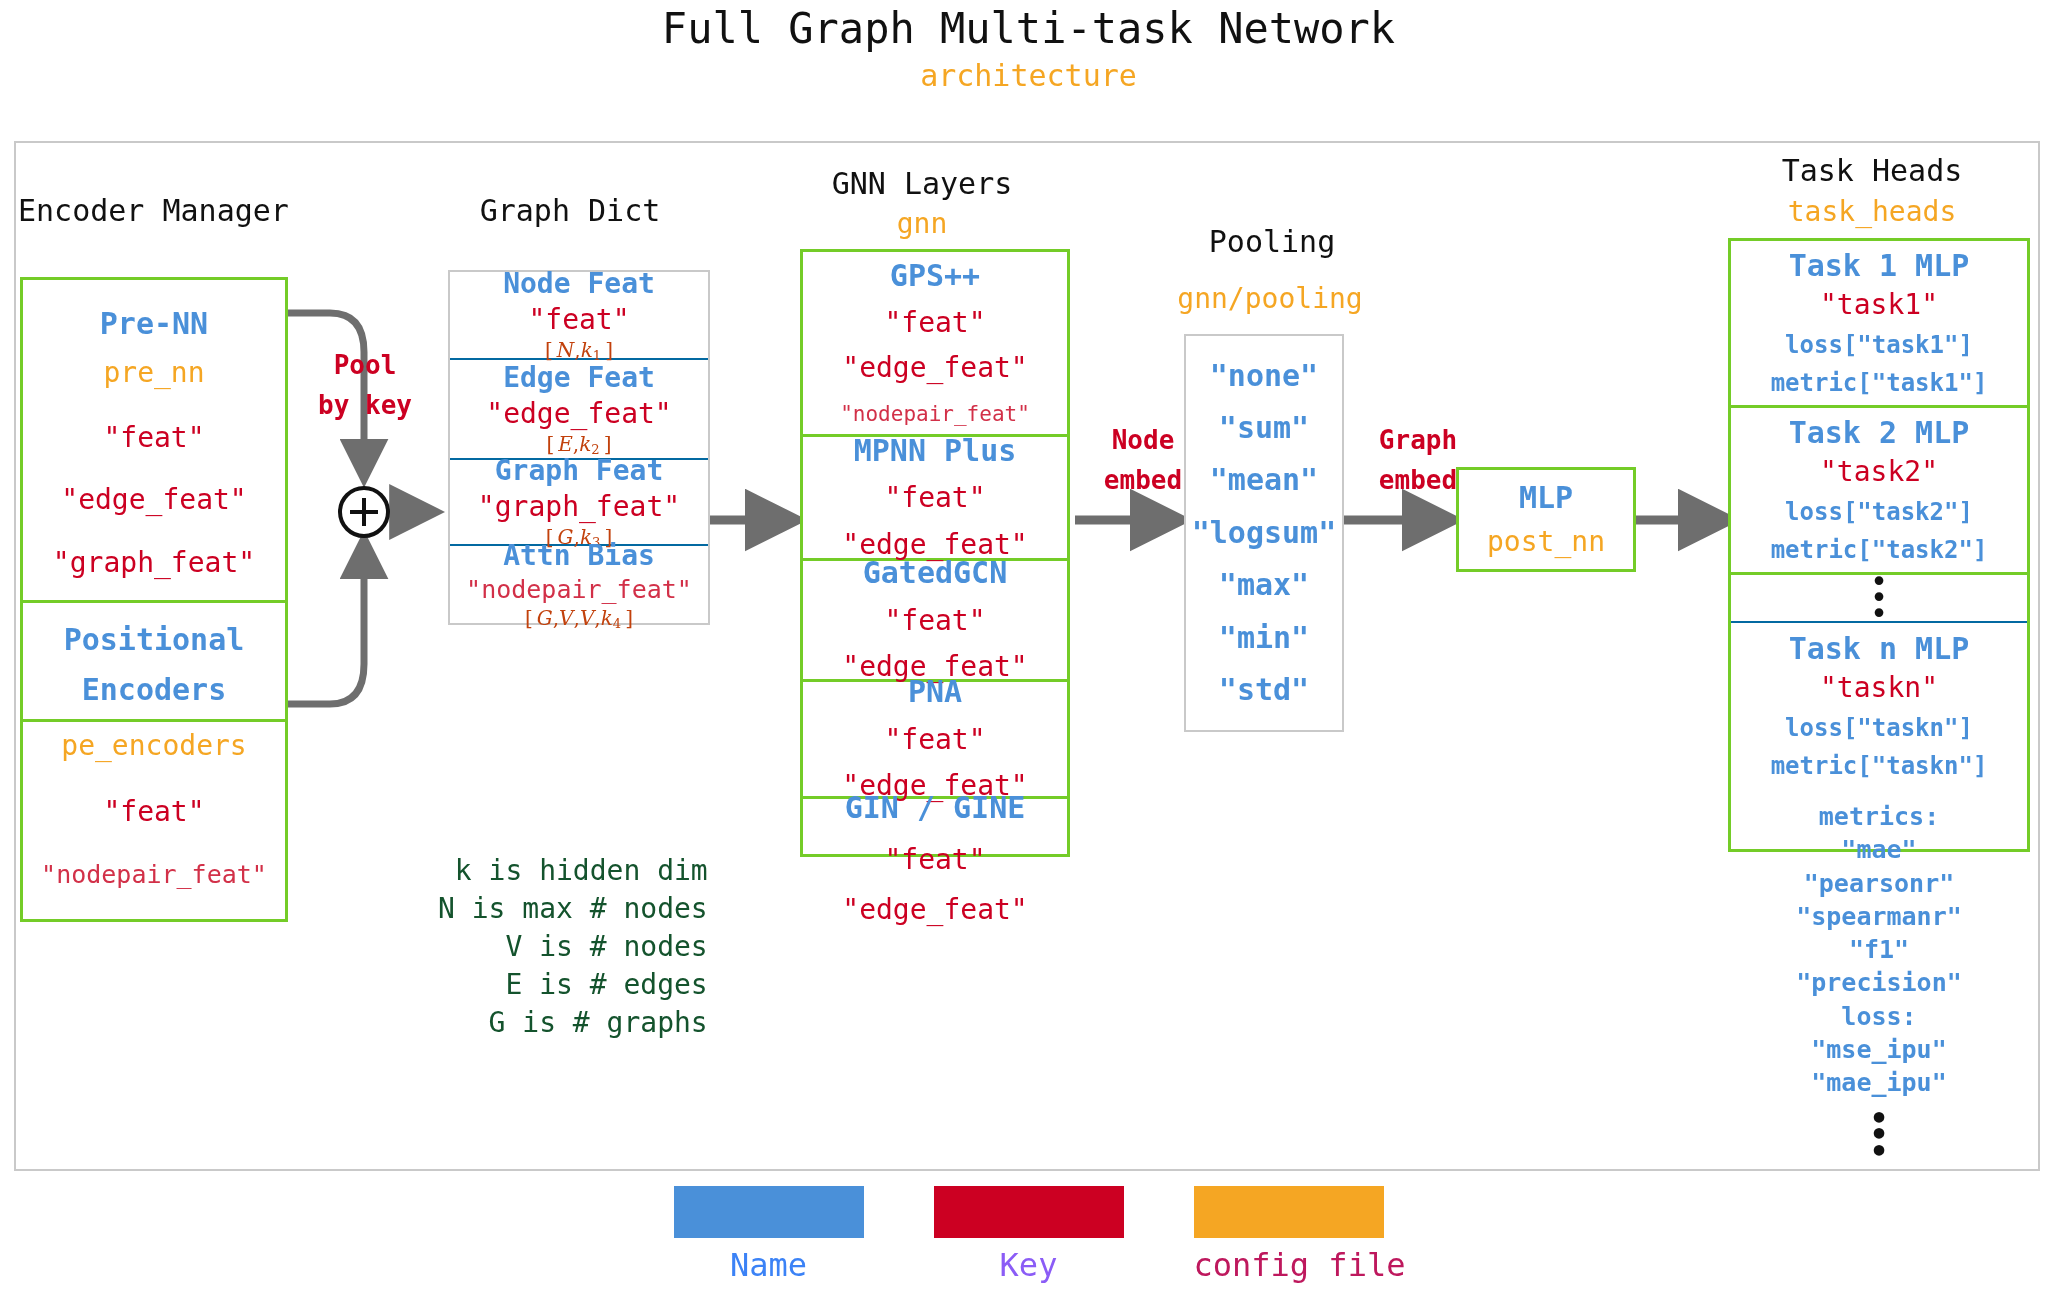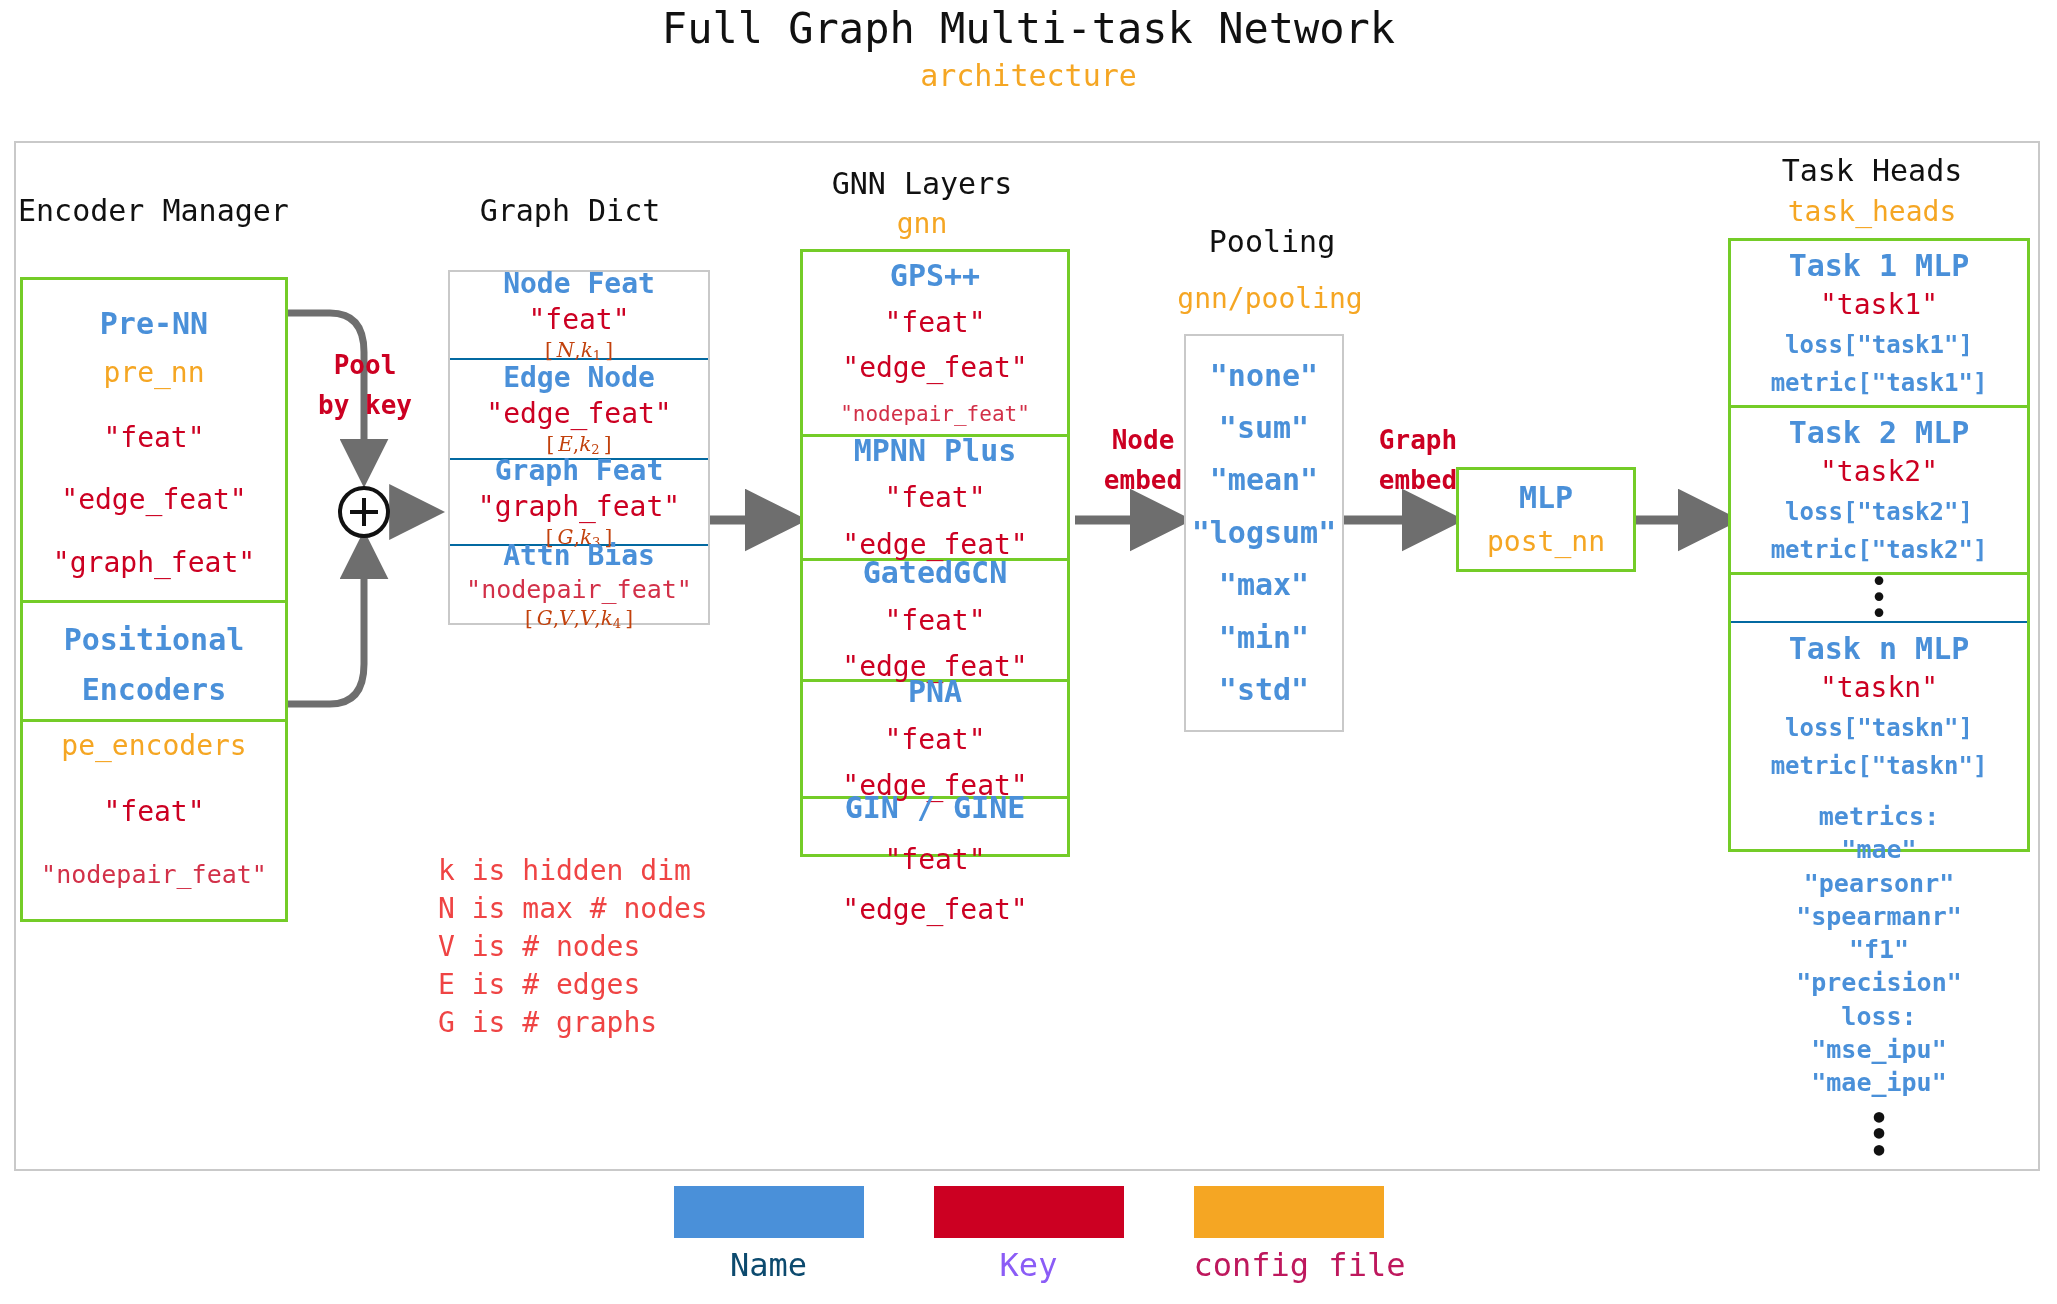--- a/index.html
+++ b/index.html
@@ -116,23 +116,24 @@
     font-weight: bold;
     font-size: 26px;
     text-align: center;
     line-height: 1.55;
     white-space: nowrap;
   }
 
   
   #dim-legend {
     font-size: 28px;
-    color: #ef4444;
+    color: #14532d;
     line-height: 1.36;
     white-space: pre;
+    text-align: right;
   }
 
   
   #metrics-list {
     text-align: center;
     color: #4A90D9;
     font-weight: bold;
     font-size: 25px;
     line-height: 1.33;
     white-space: nowrap;
@@ -225,21 +226,21 @@
 
 <div class="abs sec-title" style="left:400px; top:193px; width:340px;">Graph Dict</div>
 
 <div class="abs grey-box" style="left:448px; top:270px; width:262px; height:355px;">
   <div class="cell grsep" style="height:88px;">
     <div class="name">Node Feat</div>
     <div class="key">"feat"</div>
     <div class="dim"><span class="br">[ </span><span>N</span><span class="br">,</span><span>k</span><sub>1</sub><span class="br"> ]</span></div>
   </div>
   <div class="cell grsep" style="height:100px;">
-    <div class="name">Edge Node</div>
+    <div class="name">Edge Feat</div>
     <div class="key">"edge_feat"</div>
     <div class="dim"><span class="br">[ </span><span>E</span><span class="br">,</span><span>k</span><sub>2</sub><span class="br"> ]</span></div>
   </div>
   <div class="cell grsep" style="height:86px;">
     <div class="name">Graph Feat</div>
     <div class="key">"graph_feat"</div>
     <div class="dim"><span class="br">[ </span><span>G</span><span class="br">,</span><span>k</span><sub>3</sub><span class="br"> ]</span></div>
   </div>
   <div class="cell" style="height:78px;">
     <div class="name">Attn Bias</div>
@@ -360,21 +361,21 @@
   <div class="vdots" style="margin-top:12px;">
       <span>•</span>
       <span>•</span>
       <span>•</span>
     </div>
 </div>
 
 <div class="abs" id="legend">
   <div class="legend-item">
     <div class="legend-swatch" style="background:#4A90D9;"></div>
-    <div class="legend-label" style="color:#0c4a6e;">Name</div>
+    <div class="legend-label" style="color:#3b82f6;">Name</div>
   </div>
   <div class="legend-item">
     <div class="legend-swatch" style="background:#CC0022;"></div>
     <div class="legend-label" style="color:#8b5cf6;">Key</div>
   </div>
   <div class="legend-item">
     <div class="legend-swatch" style="background:#F5A623;"></div>
     <div class="legend-label" style="color:#be185d;">config file</div>
   </div>
 </div>

